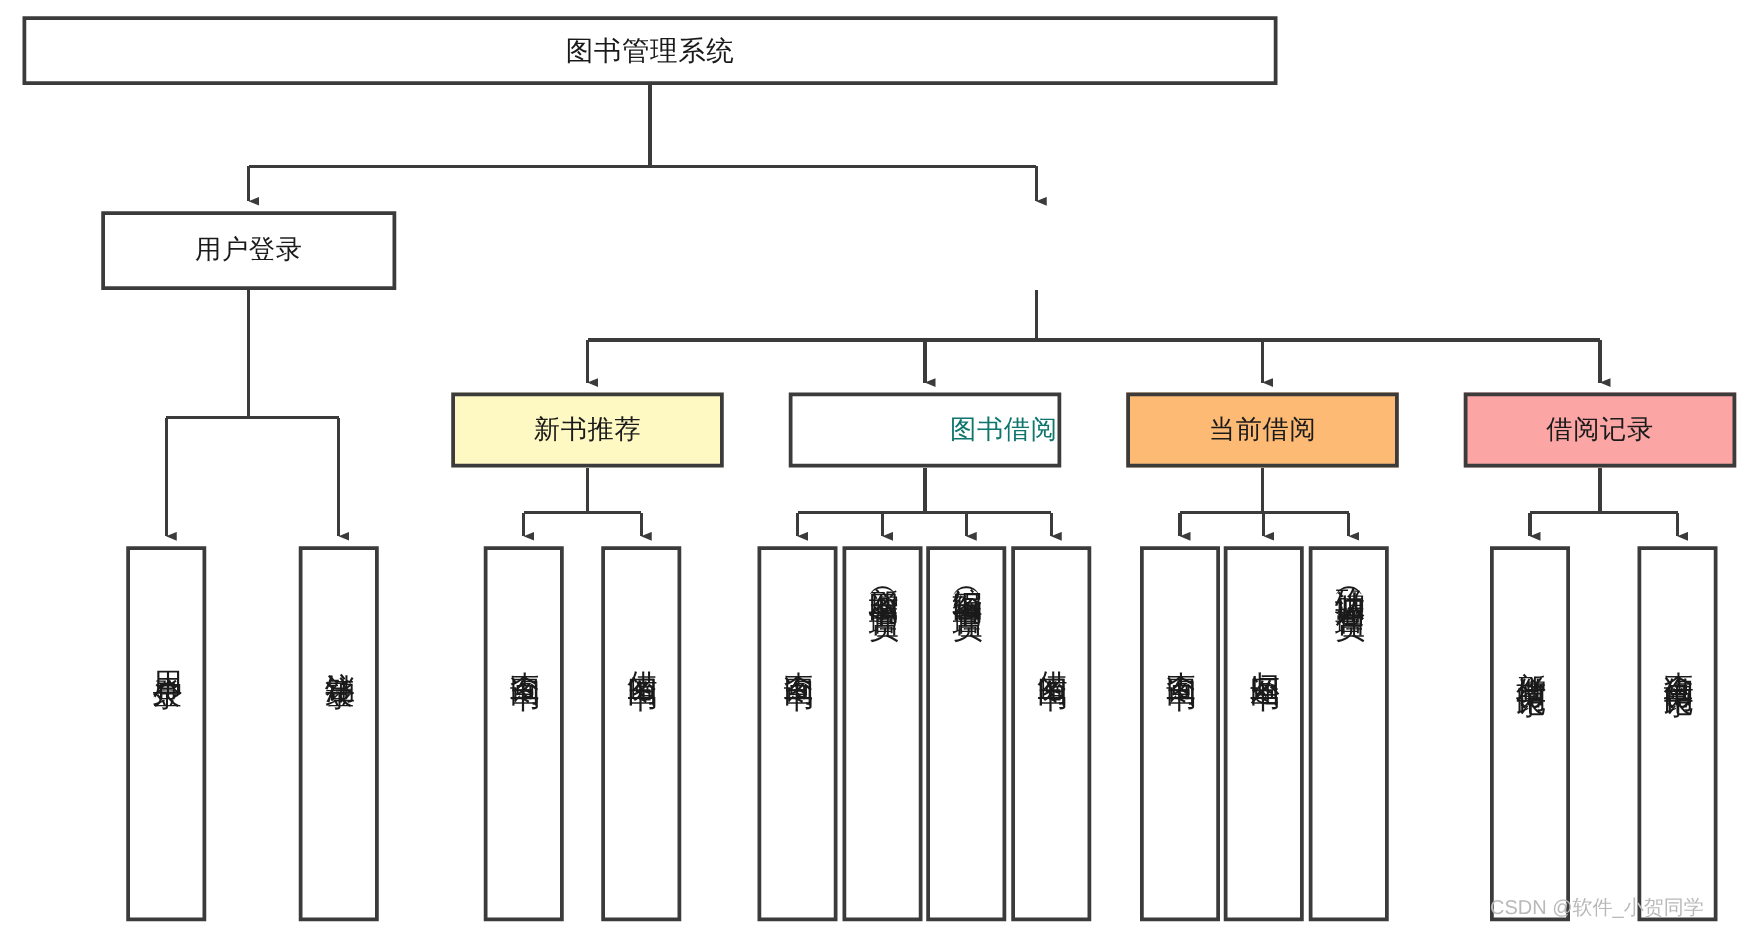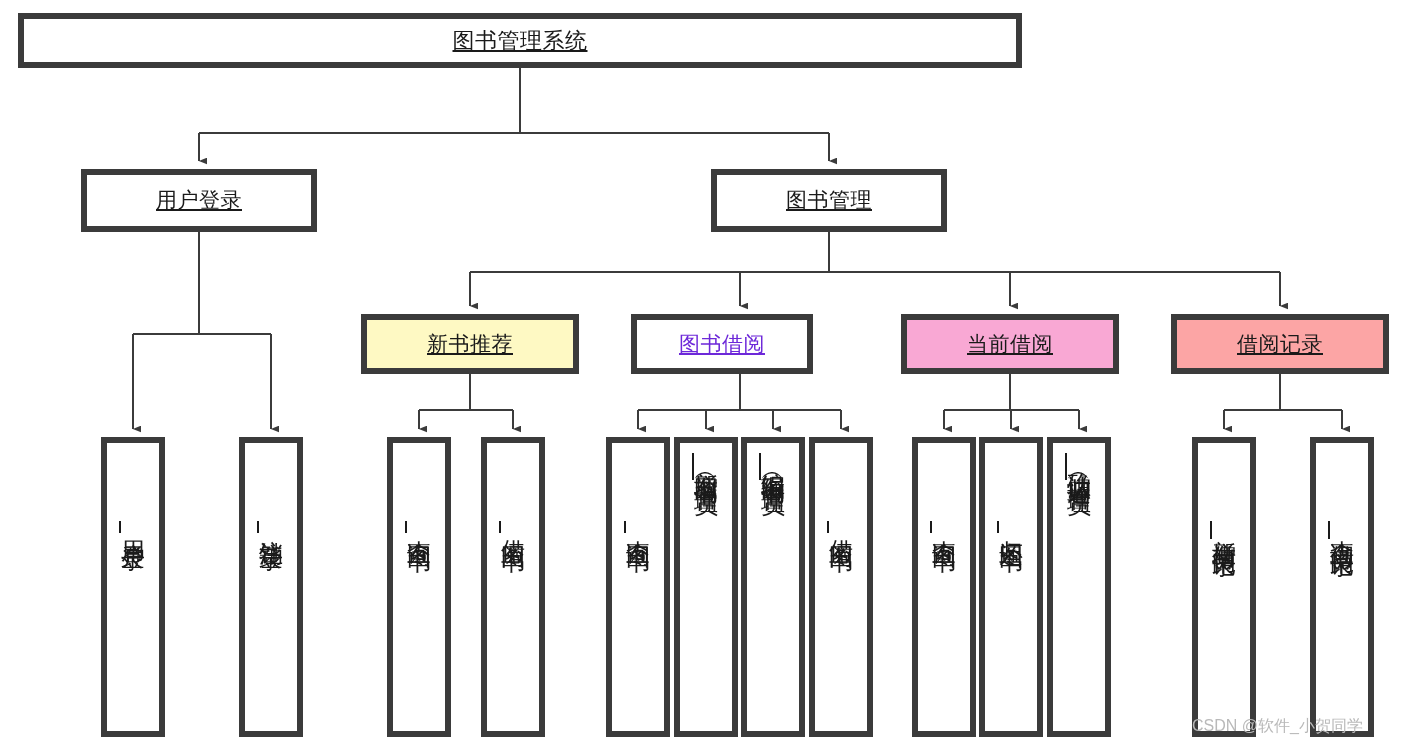--- a/index.html
+++ b/index.html
@@ -23,26 +23,25 @@
     position: absolute;
     left: 0;
     top: 0;
     width: 1405px;
     height: 747px;
   }
   .node-box {
     position: absolute;
     box-sizing: border-box;
     background: #ffffff;
-    border: 6px solid #be185d;
+    border: 3px solid #be185d;
     display: flex;
     align-items: center;
     justify-content: center;
     color: #1a1a1a;
-    text-decoration: underline;
   }
   .node-label {
     font-family: "Liberation Sans", "DejaVu Sans", sans-serif;
     line-height: 1.18;
     text-align: center;
     white-space: nowrap;
     letter-spacing: 0.5px;
   }
   .node-h .node-label {
     font-size: 21px;
@@ -135,31 +134,28 @@
     </g>
   </svg>
 
   <div class="node-box node-h node-root" style="left: 18px; top: 13px; width: 1004px; height: 55px; border-color: rgb(59, 59, 59); background: rgb(255, 255, 255); color: rgb(26, 26, 26);">
     <span class="node-label">图书管理系统</span>
   </div>
 
   <div class="node-box node-h" style="left: 81px; top: 169px; width: 236px; height: 63px; border-color: rgb(59, 59, 59); background: rgb(255, 255, 255); color: rgb(26, 26, 26);">
     <span class="node-label">用户登录</span>
   </div>
-  <div class="node-box node-h" style="left: 711px; top: 169px; width: 236px; height: 63px; border-color: rgb(59, 59, 59); background: rgb(255, 255, 255); color: rgb(26, 26, 26);">
-    <span class="node-label">图书管理</span>
-  </div>
 
   <div class="node-box node-h" style="left: 361px; top: 314px; width: 218px; height: 60px; border-color: rgb(59, 59, 59); background: #fef9c3; color: rgb(26, 26, 26);">
     <span class="node-label">新书推荐</span>
   </div>
-  <div class="node-box node-h" style="left: 631px; top: 314px; width: 182px; height: 60px; border-color: rgb(59, 59, 59); background: rgb(255, 255, 255); color: #6d28d9;">
+  <div class="node-box node-h" style="left: 631px; top: 314px; width: 218px; height: 60px; border-color: rgb(59, 59, 59); background: rgb(255, 255, 255); color: #0f766e; justify-content: flex-end;">
     <span class="node-label">图书借阅</span>
   </div>
-  <div class="node-box node-h" style="left: 901px; top: 314px; width: 218px; height: 60px; border-color: rgb(59, 59, 59); background: #f9a8d4; color: rgb(26, 26, 26);">
+  <div class="node-box node-h" style="left: 901px; top: 314px; width: 218px; height: 60px; border-color: rgb(59, 59, 59); background: #fdba74; color: rgb(26, 26, 26);">
     <span class="node-label">当前借阅</span>
   </div>
   <div class="node-box node-h" style="left: 1171px; top: 314px; width: 218px; height: 60px; border-color: rgb(59, 59, 59); background: #fca5a5; color: rgb(26, 26, 26);">
     <span class="node-label">借阅记录</span>
   </div>
 
   <div class="node-box node-v align-mid" style="left: 101px; top: 437px; width: 64px; height: 300px; border-color: rgb(59, 59, 59); background: rgb(255, 255, 255); color: rgb(26, 26, 26);">
     <span class="node-label">用户登录</span>
   </div>
   <div class="node-box node-v align-mid" style="left: 239px; top: 437px; width: 64px; height: 300px; border-color: rgb(59, 59, 59); background: rgb(255, 255, 255); color: rgb(26, 26, 26);">

